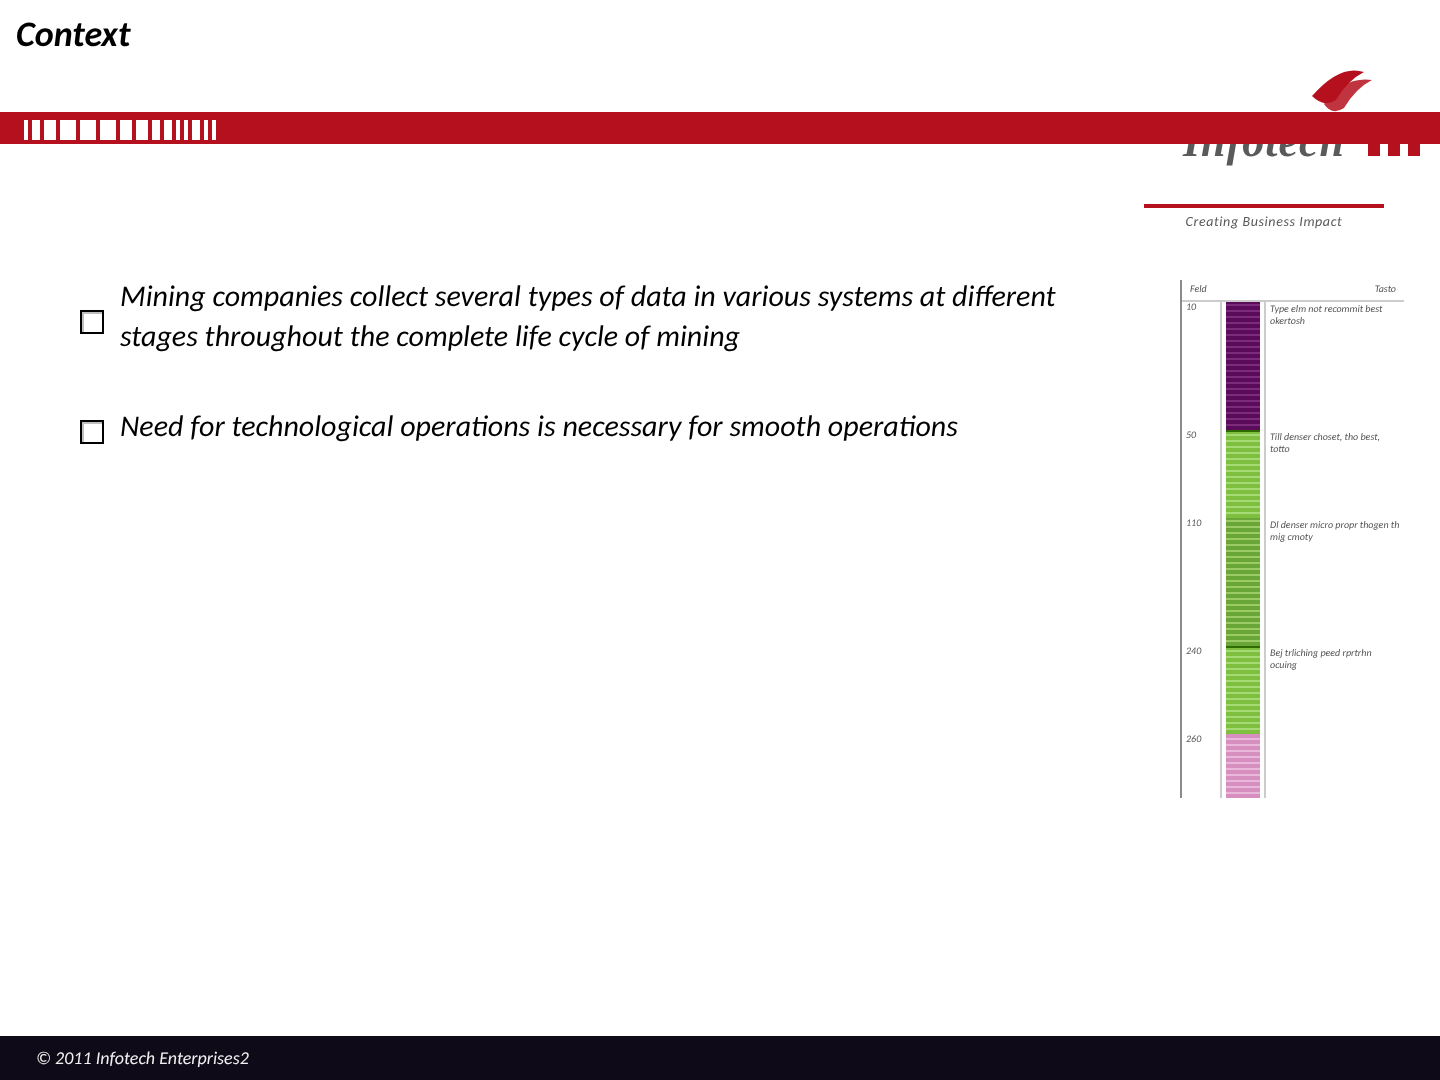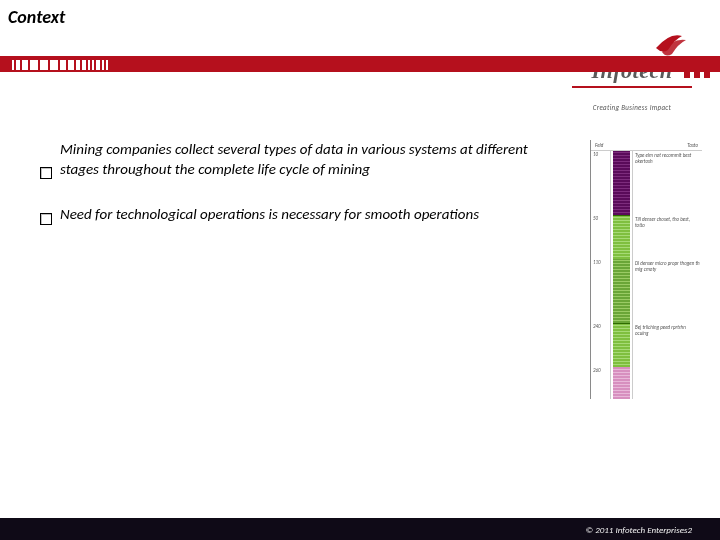--- a/index.html
+++ b/index.html
@@ -13,39 +13,39 @@
   .band-stripes .w8 { width: 8px; }
   .band-stripes .w6 { width: 6px; }
   .band-stripes .w4 { width: 4px; }
   .band-stripes .w2 { width: 2px; }
   .right-red-stripes { position: absolute; top: 56px; right: 10px; display: flex; gap: 4px; }
   .right-red-stripes span { display: inline-block; background: #B5101D; width: 6px; height: 22px; }
   .logo { position: absolute; top: 34px; right: 28px; width: 120px; text-align: center; }
   .logo-mark { position: relative; height: 24px; }
   .logo-mark svg { position: absolute; right: 0; top: -6px; }
   .logo-text { font-family: Georgia, 'Times New Roman', serif; font-size: 22px; font-weight: 700; color: #5a5a5a; letter-spacing: 0.5px; }
-  .logo-tag { font-size: 7px; color: #5a5a5a; letter-spacing: 0.3px; border-top: 2px solid #B5101D; margin-top: 2px; padding-top: 15px; }
+  .logo-tag { font-size: 7px; color: #5a5a5a; letter-spacing: 0.3px; border-top: 2px solid #B5101D; margin-top: 18px; padding-top: 2px; }
   .content { position: absolute; top: 140px; left: 40px; width: 520px; }
-  .bullet { display: flex; align-items: flex-end; margin-bottom: 26px; }
+  .bullet { display: flex; align-items: center; margin-bottom: 26px; }
   .bullet-box { width: 12px; height: 12px; border: 1.5px solid #000; flex: 0 0 auto; margin-top: 3px; margin-right: 8px; box-shadow: inset 1px 1px 0 rgba(0,0,0,.25); }
   .bullet-text { font-size: 15px; line-height: 1.3; color: #000; }
   .right-figure { position: absolute; top: 140px; right: 18px; width: 112px; background: #fff; border-left: 1px solid #8a8a8a; }
   .fig-header { font-size: 5px; color: #555; padding: 2px 4px; border-bottom: 1px solid #ccc; display:flex; justify-content:space-between;}
   .seg { display: flex; height: 64px; }
   .seg.small { height: 44px; }
   .seg.tiny { height: 32px; }
   .seg-depth { width: 20px; font-size: 5px; color:#555; padding-left:2px; border-right:1px solid #ccc;}
   .seg-bar { width: 22px; position: relative; border-right:1px solid #ccc; }
   .seg-bar .fill { position:absolute; left:2px; right:2px; top:0; bottom:0; }
   .seg-desc { flex:1; font-size:5px; color:#555; line-height:1.1; padding:2px 2px; }
   .stripe-purple { background: repeating-linear-gradient(0deg,#5a0b5a,#5a0b5a 2px,#7d2c7d 2px,#7d2c7d 3px); }
   .stripe-green { background: repeating-linear-gradient(0deg,#7fbf3f,#7fbf3f 2px,#a6da75 2px,#a6da75 3px); border-top:1px solid #2e6b00;}
   .stripe-green2 { background: repeating-linear-gradient(0deg,#6aa637,#6aa637 2px,#9acb64 2px,#9acb64 3px); }
   .stripe-pink { background: repeating-linear-gradient(0deg,#d78fbf,#d78fbf 2px,#e8b7d9 2px,#e8b7d9 3px); }
-  .footer { position: absolute; bottom: 0; left: 0; width: 720px; height: 22px; background: #0F0A17; color: #f0f0f0; font-size: 9px; display: flex; align-items: center; justify-content: flex-end; padding: 0 28px; }
+  .footer { position: absolute; bottom: 0; left: 0; width: 720px; height: 22px; background: #0F0A17; color: #f0f0f0; font-size: 9px; display: flex; align-items: center; justify-content: flex-start; padding: 0 18px; }
 </style>
 </head>
 <body>
 
 <div class="slide">
 
   <div class="title">Context</div>
 
   <div class="logo">
     <div class="logo-mark">

